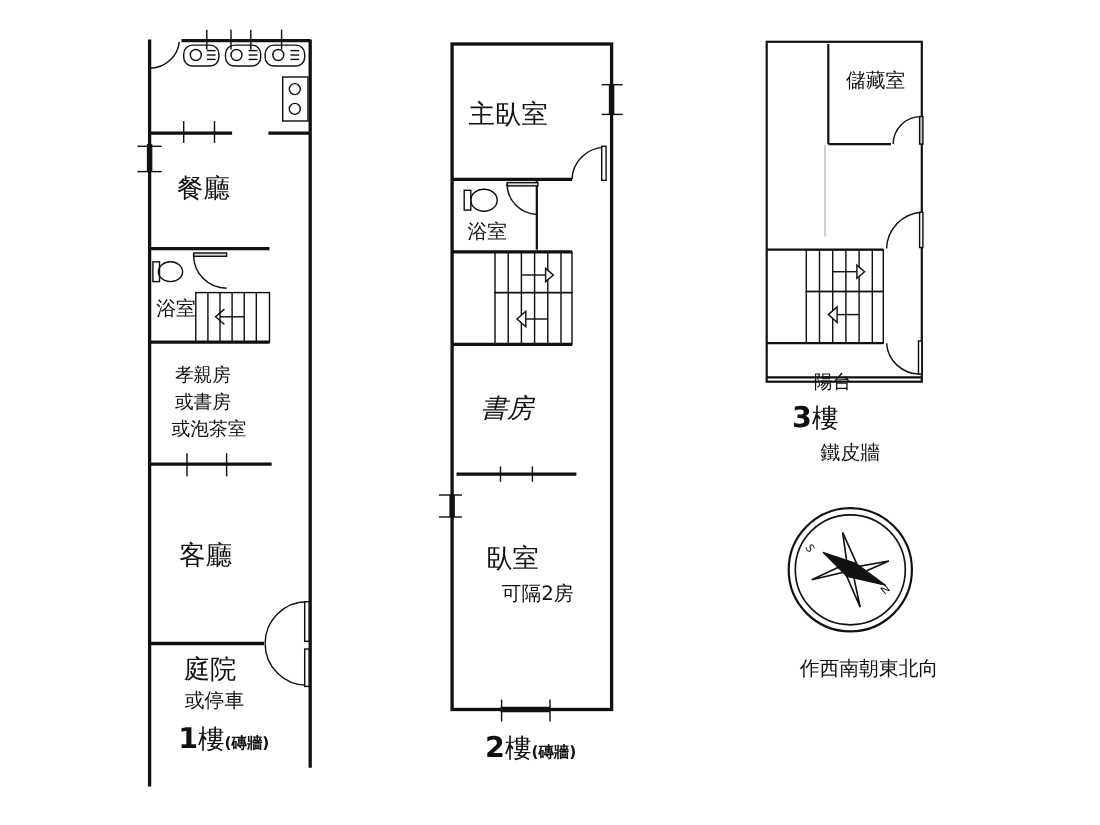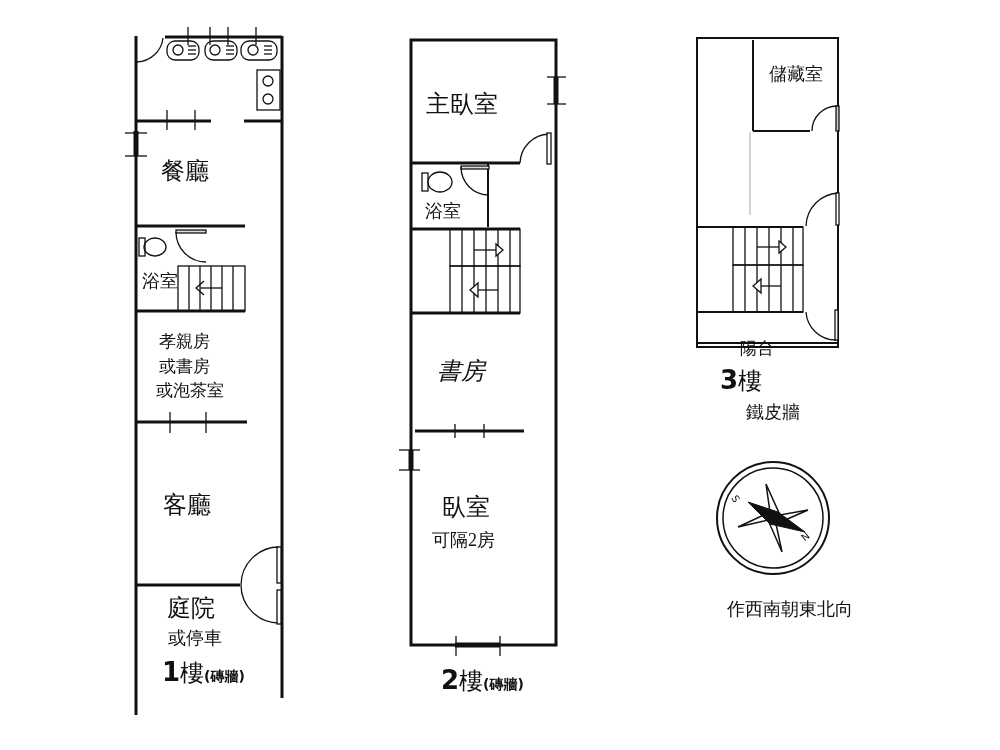--- a/index.html
+++ b/index.html
@@ -191,21 +191,21 @@
   <div class="lbl" style="left:162px;top:659px;">
     <span class="floor-num">1</span><span style="font-size:24px;">樓</span><span class="floor-sub">(磚牆)</span>
   </div>
 </div>
 
 <div>
   <span class="lbl big" style="left:426px;top:92px;">主臥室</span>
   <span class="lbl sm" style="left:425px;top:202px;">浴室</span>
   <span class="lbl big" style="left:437px;top:359px;font-style:italic;">書房</span>
   <span class="lbl big" style="left:442px;top:495px;">臥室</span>
-  <span class="lbl sm" style="left:432px;top:531px;font-family:Liberation Serif, serif;">可隔2房</span>
+  <span class="lbl sm" style="left:456px;top:531px;">可隔2房</span>
   <div class="lbl" style="left:441px;top:667px;">
     <span class="floor-num">2</span><span style="font-size:24px;">樓</span><span class="floor-sub">(磚牆)</span>
   </div>
 </div>
 
 <div>
   <span class="lbl sm" style="left:769px;top:65px;">儲藏室</span>
   <span class="lbl mid" style="left:740px;top:318px;margin-top:22px;">陽台</span>
   <div class="lbl" style="left:720px;top:367px;">
     <span class="floor-num">3</span><span style="font-size:24px;">樓</span>

